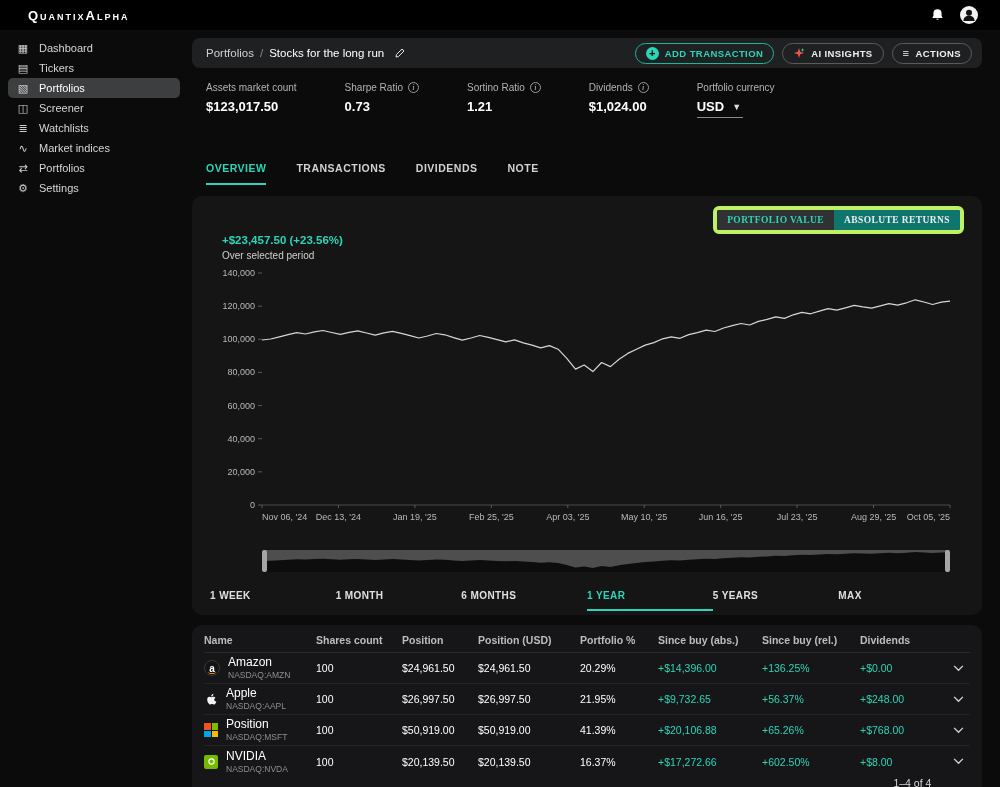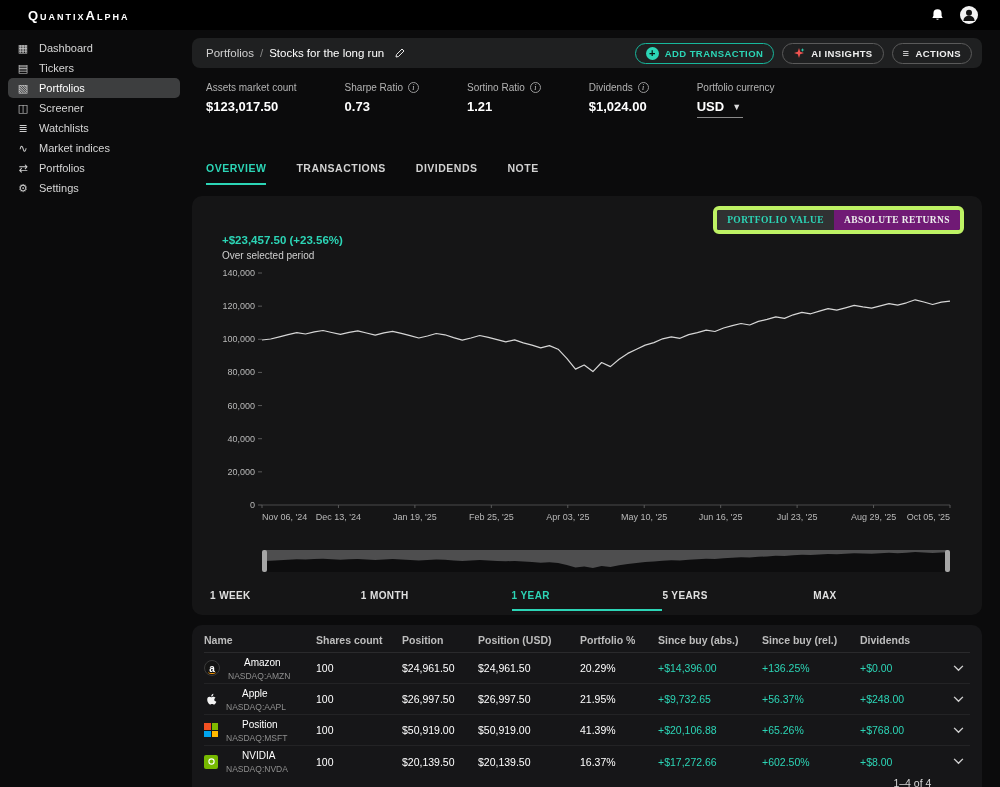--- a/index.html
+++ b/index.html
@@ -44,41 +44,41 @@
   .currency-val{display:inline-flex;align-items:center;gap:8px;border-bottom:1px solid #8a8a8a;padding:0 2px 3px 0;cursor:pointer;}
   .caret{font-size:9px;color:#dcdcdc;}
   
   .tabs{display:flex;gap:30px;margin-left:14px;border-bottom:1px solid transparent;margin-top:44px;}
   .tab{font-size:10.5px;letter-spacing:.5px;color:#d2d2d2;padding-bottom:9px;border-bottom:2px solid transparent;cursor:pointer;font-weight:bold;}
   .tab.active{color:var(--accent);border-bottom-color:var(--accent);}
   
   .chart-card{margin-top:10px;background:var(--panel);border-radius:10px;padding:10px 18px 4px;}
   .toggle-row{display:flex;justify-content:flex-end;}
   .toggle{display:flex;border-radius:6px;overflow:hidden;border:4px solid #bef264;font-family:Liberation Serif, serif;}
-  .toggle-btn{padding:5px 10px;font-size:9.5px;letter-spacing:.4px;font-weight:bold;color:#ededed;background:#701a75;cursor:pointer;}
+  .toggle-btn{padding:5px 10px;font-size:9.5px;letter-spacing:.4px;font-weight:bold;color:#ededed;background:#0f766e;cursor:pointer;}
   .toggle-btn.active{background:#303132;color:var(--accent);}
   .gain-main{font-size:11.5px;font-weight:bold;color:var(--pos);margin-left:12px;}
   .gain-sub{font-size:10px;color:#cfcfcf;margin:4px 0 0 12px;}
   #main-chart{display:block;margin-top:4px;}
   #main-chart text{font-family:inherit;}
   .brush-wrap{margin:8px 0 0 52px;width:688px;}
   #brush{display:block;cursor:ew-resize;}
   .ranges{display:flex;margin-top:10px;}
   .range{flex:1;text-align:left;font-size:10px;letter-spacing:.4px;font-weight:bold;color:#e0e0e0;padding:7px 0 8px;border-bottom:2px solid transparent;cursor:pointer;}
   .range.active{color:var(--accent);border-bottom-color:var(--accent);}
   
   .table-card{margin-top:10px;background:#161618;border-radius:10px;padding:2px 12px 4px;}
   .t-row{display:grid;grid-template-columns:112px 86px 76px 102px 78px 104px 98px 84px 26px;align-items:center;border-bottom:1px solid #232325;height:31px;}
   .t-row:last-of-type{border-bottom:none;}
   .t-head{height:26px;border-bottom:1px solid #2a2a2c;}
   .t-cell{font-size:10.5px;color:#fff;padding-right:6px;white-space:nowrap;overflow:hidden;}
   .t-cell.h{color:#bdbdbd;font-weight:bold;font-size:10.5px;}
   .t-cell.pos{color:var(--pos);}
   .name-cell{display:flex;align-items:center;gap:8px;}
-  .name-stack .nm{font-size:10px;color:#fff;line-height:12px;margin-left:16px;}
+  .name-stack .nm{font-size:12px;color:#fff;line-height:12px;}
   .name-stack .tk{font-size:8.5px;color:#8f8f8f;line-height:10px;}
   .round-logo{position:relative;width:16px;height:16px;border-radius:50%;background:#141414;border:1px solid #3a3a3a;color:#fff;font-size:10px;font-weight:bold;display:flex;align-items:center;justify-content:center;flex-shrink:0;}
   .round-logo .smile{position:absolute;bottom:1px;left:3px;right:3px;height:5px;border-bottom:1.5px solid #ff9900;border-radius:50%;}
   .ms-logo{width:14px;height:14px;display:grid;grid-template-columns:1fr 1fr;gap:1px;flex-shrink:0;}
   .ms-logo i{display:block;}
   .sq-logo{width:14px;height:14px;border-radius:2px;display:flex;align-items:center;justify-content:center;flex-shrink:0;}
   .row-expand{background:none;border:none;cursor:pointer;display:flex;justify-content:flex-end;width:100%;}
   .pagination{display:flex;justify-content:flex-end;gap:12px;height:32px;color:#d6d6d6;font-size:10.5px;padding-right:4px;}
   .pg-btn{background:none;border:none;color:#6f6f6f;font-size:16px;line-height:16px;cursor:default;font-family:inherit;}
 </style>
@@ -271,20 +271,21 @@
         <svg id="brush" width="688" height="24">
             <rect x="0" y="1" width="688" height="22" rx="4" fill="#4e4e4f"></rect>
             <path d="M0,23 L0.0,12.0 L8.7,11.7 L17.4,11.2 L26.1,10.8 L34.8,10.3 L43.5,10.6 L52.3,10.1 L61.0,9.8 L69.7,10.3 L78.4,10.7 L87.1,10.2 L95.8,9.9 L104.5,10.4 L113.2,10.9 L121.9,10.4 L130.6,10.0 L139.3,10.5 L148.1,11.0 L156.8,11.5 L165.5,11.1 L174.2,10.5 L182.9,10.8 L191.6,11.4 L200.3,12.0 L209.0,11.5 L217.7,10.9 L226.4,11.4 L235.1,11.9 L243.8,12.3 L252.6,11.9 L261.3,12.6 L270.0,13.1 L278.7,13.7 L287.4,13.2 L296.1,14.0 L304.8,16.0 L313.5,18.4 L322.2,17.5 L330.9,19.0 L339.6,17.0 L348.4,17.9 L357.1,16.2 L365.8,14.9 L374.5,14.0 L383.2,13.1 L391.9,12.5 L400.6,11.7 L409.3,11.2 L418.0,11.6 L426.7,10.8 L435.4,10.3 L444.2,9.8 L452.9,10.1 L461.6,9.3 L470.3,8.8 L479.0,8.3 L487.7,8.6 L496.4,7.8 L505.1,7.4 L513.8,6.8 L522.5,7.1 L531.2,6.3 L539.9,5.8 L548.7,6.1 L557.4,5.5 L566.1,5.0 L574.8,5.3 L583.5,4.8 L592.2,4.2 L600.9,4.6 L609.6,4.8 L618.3,4.3 L627.0,3.8 L635.7,4.2 L644.5,3.7 L653.2,3.0 L661.9,3.5 L670.6,4.0 L679.3,3.5 L688.0,3.3 L688,23 Z" fill="#0d0d0e"></path>
             <rect x="0" y="1" width="5" height="22" rx="2" fill="#a6a6a6"></rect>
             <rect x="683" y="1" width="5" height="22" rx="2" fill="#a6a6a6"></rect>
           </svg>
       </div>
       <div class="ranges" id="ranges">
           <div class="range">1 WEEK</div>
           <div class="range">1 MONTH</div>
+          <div class="range">6 MONTHS</div>
           <div class="range active">1 YEAR</div>
           <div class="range">5 YEARS</div>
           <div class="range">MAX</div>
         </div>
     </section>
 
     <section class="table-card">
       <div id="holdings">
           <div class="t-row t-head">
             <div class="t-cell h">Name</div>

